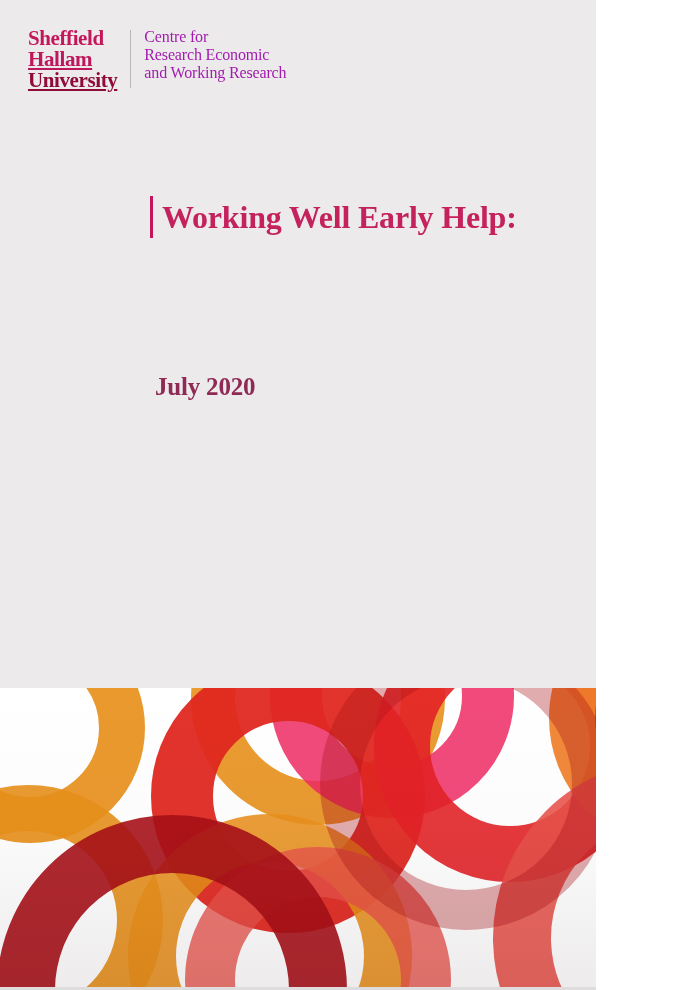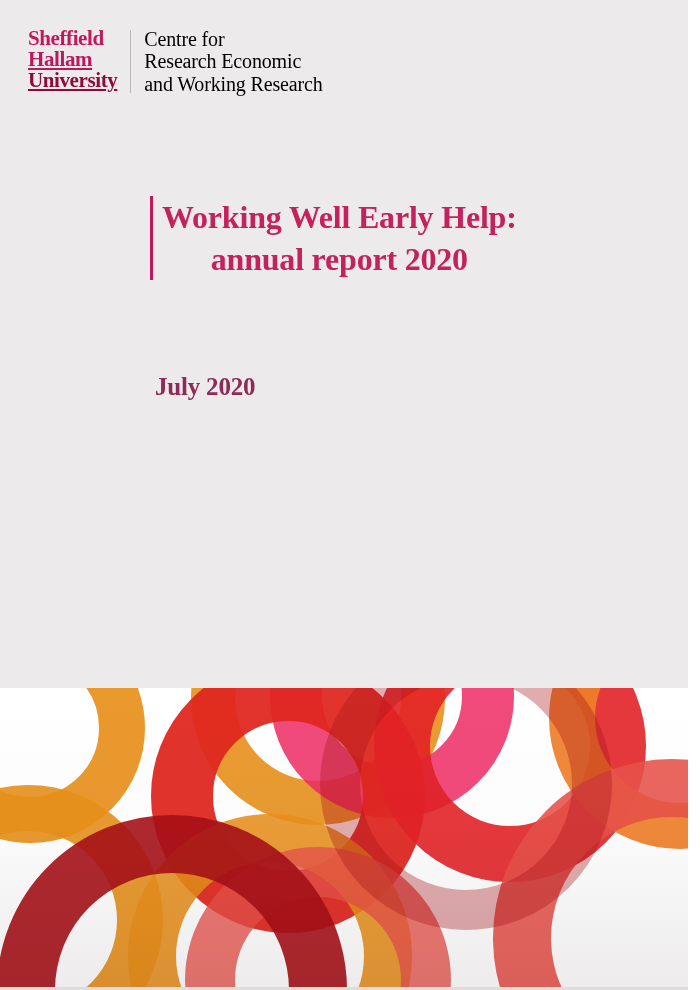--- a/index.html
+++ b/index.html
@@ -9,21 +9,21 @@
   }
   body {
     width: 700px;
     height: 990px;
     overflow: hidden;
     font-family: "Liberation Serif", "DejaVu Serif", serif;
   }
 
   .cover {
     position: relative;
-    width: 688px;
+    width: 596px;
     height: 990px;
     background: #ECEAEB;
     overflow: hidden;
   }
 
   
   .logo-lockup {
     position: absolute;
     left: 28px;
     top: 28px;
@@ -56,34 +56,33 @@
   }
 
   .logo-centre {
     display: flex;
     flex-direction: column;
     padding-left: 13px;
     line-height: 1.12;
   }
   .centre-line {
     font-family: "Liberation Serif", "DejaVu Serif", serif;
-    font-size: 20px;
-    color: #000000;
+    font-size: 16px;
+    color: #a21caf;
     letter-spacing: -0.15px;
     white-space: nowrap;
   }
 
   
   .title-block {
     position: absolute;
     left: 150px;
     top: 196px;
     display: flex;
     align-items: stretch;
-    text-align: center;
   }
   .title-rule {
     width: 3px;
     background: #C4175B;
     flex: 0 0 3px;
   }
   .title-text {
     padding-left: 9px;
   }
   .title-line {
@@ -146,21 +145,20 @@
       <span class="centre-line">Research Economic</span>
       <span class="centre-line">and Working Research</span>
     </div>
 
   </div>
 
   <div class="title-block">
     <div class="title-rule"></div>
     <div class="title-text">
       <div class="title-line">Working Well Early Help:</div>
-      <div class="title-line">annual report 2020</div>
     </div>
   </div>
 
   <div class="cover-date">July 2020</div>
 
   <div class="ring-band">
     <svg viewBox="0 0 700 302" preserveAspectRatio="none">
       <defs>
         <linearGradient id="bandbg" x1="0" y1="0" x2="0" y2="1">
           <stop offset="0%" stop-color="#FFFFFF"></stop>

